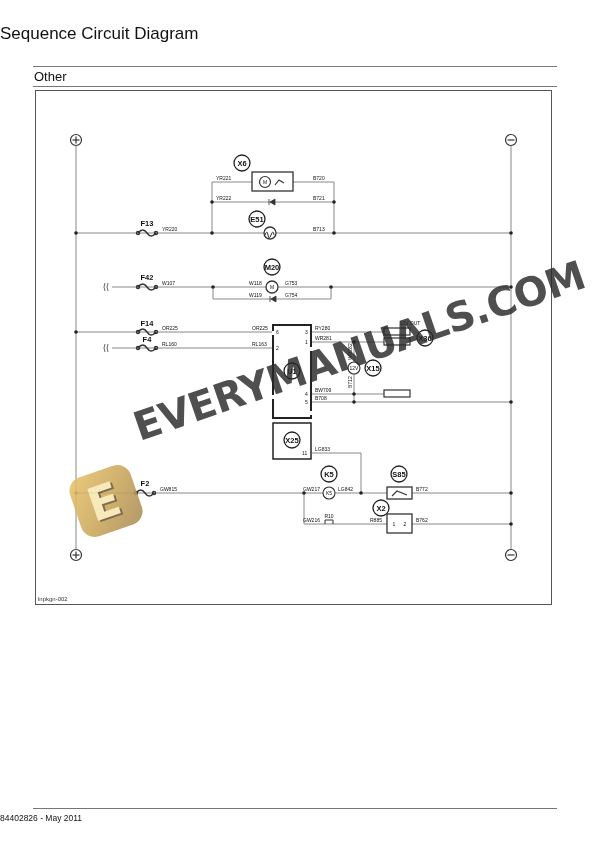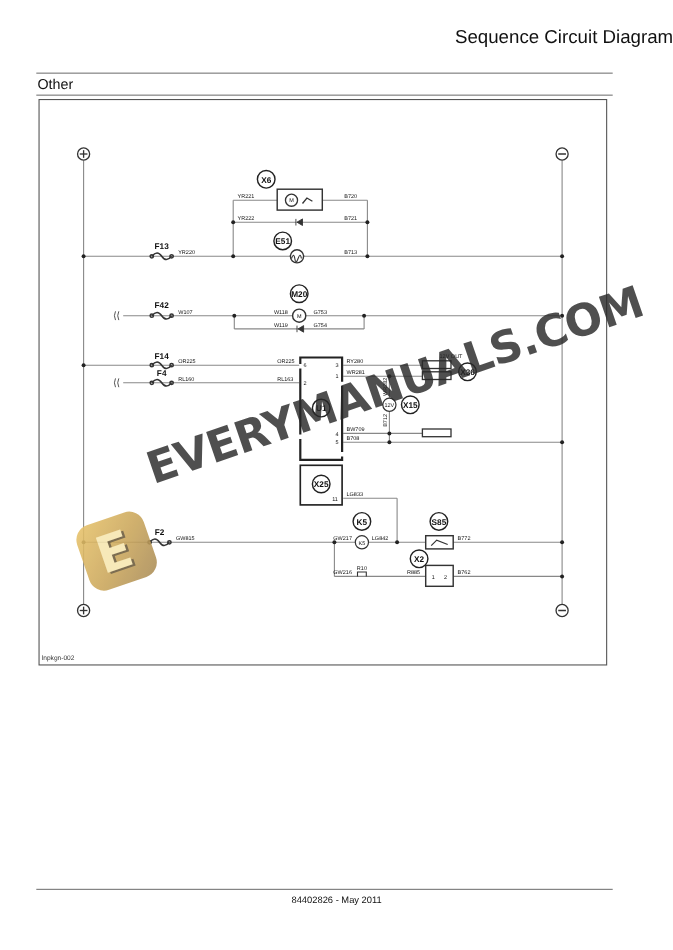--- a/index.html
+++ b/index.html
@@ -1,23 +1,23 @@
 <!DOCTYPE html>
 <html><head>
 <meta charset="utf-8">
 <style>
   html, body { margin:0; padding:0; background:#fff; }
   body { width:612px; height:864px; position:relative; overflow:hidden; font-family:"Liberation Sans", sans-serif; color:#111; }
-  .title { position:absolute; top:24px; left:0; width:612px; text-align:right; font-size:17px; }
+  .title { position:absolute; top:24px; left:0; width:612px; text-align:left; font-size:17px; }
   .rule { position:absolute; left:33px; width:524px; height:0; border-top:1.5px solid #777; }
   .section { position:absolute; top:69px; left:34px; font-size:13px;text-align:center; }
   .frame { position:absolute; left:35px; top:90px; width:517px; height:515px; border:1.5px solid #555; box-sizing:border-box; }
   .frame-id { position:absolute; left:38px; top:596px; font-size:6px; color:#333; }
   svg.diag { position:absolute; left:0; top:0; }
-  .footer { position:absolute; top:813px; left:0; width:612px; text-align:center; font-size:8.5px; line-height:10px; }
+  .footer { position:absolute; top:813px; left:0; width:612px; text-align:left; font-size:8.5px; line-height:10px; }
   .wm-text { position:absolute; left:135px; top:405px; font-size:40px; font-weight:bold; color:rgba(40,40,40,0.82); transform:rotate(-19deg); transform-origin:left center; letter-spacing:-0.5px; white-space:nowrap; font-family:"DejaVu Sans", sans-serif; }
   .wm-logo { position:absolute; left:74px; top:470px; width:64px; height:62px; border-radius:14px; background:linear-gradient(135deg,#e9c46a 0%,#c9a55a 55%,#a88a55 100%); opacity:0.88; transform:rotate(-19deg); }
   .wm-logo span { position:absolute; left:14px; top:4px; font-size:46px; font-weight:bold; color:#f6e6b0; font-family:"DejaVu Sans", sans-serif; text-shadow:2px 2px 0 #6b5a3a; }
 </style>
 </head>
 <body>
 
 <div class="title">Sequence Circuit Diagram</div>
 <div class="rule" style="top:66px;"></div>
 <div class="section">Other</div>

